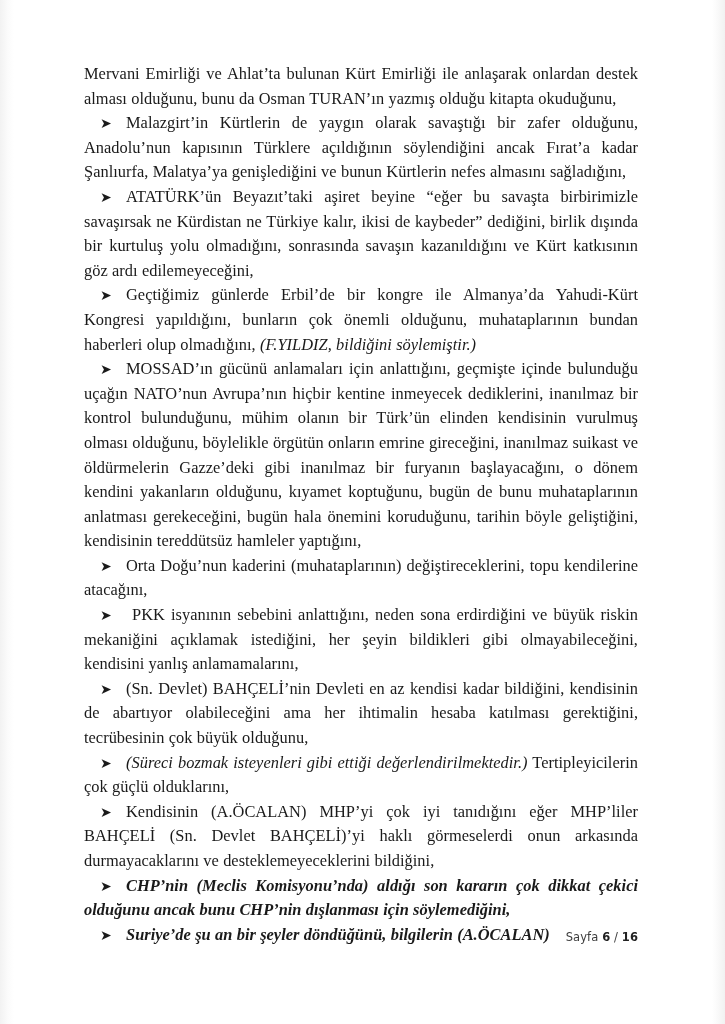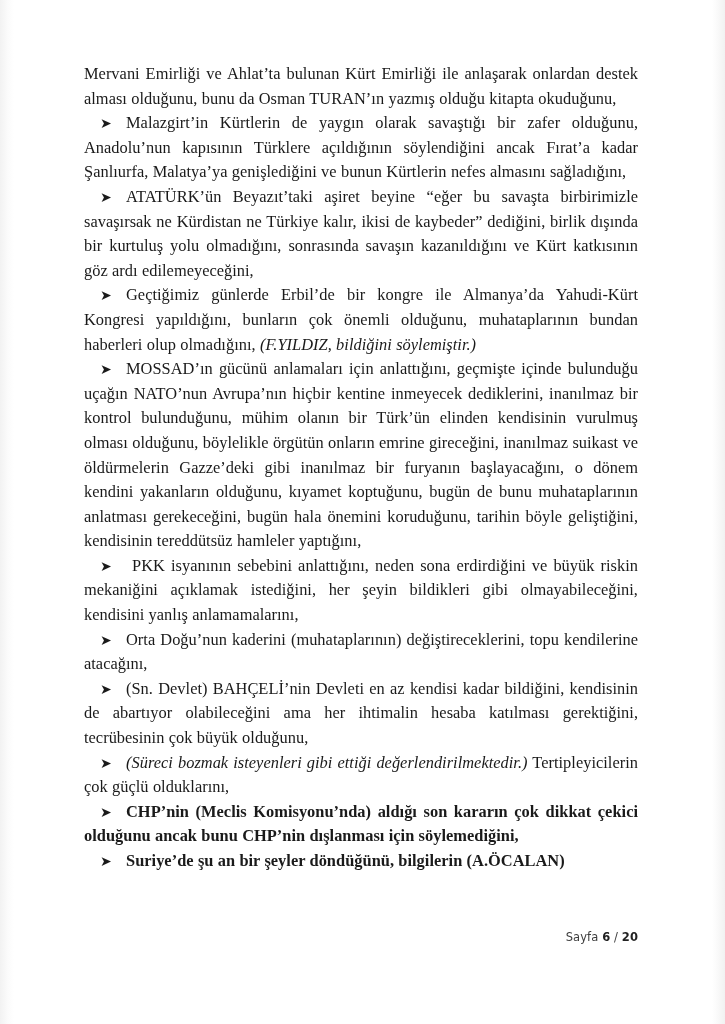--- a/index.html
+++ b/index.html
@@ -77,20 +77,21 @@
     vertical-align: baseline;
     font-family: "DejaVu Sans", sans-serif;
     color: #1a1a1a;
   }
   .para .ital {
     font-style: italic;
     font-family: Liberation Serif, serif;
   }
   .para.bold {
     font-weight: bold;
+    font-style: italic;
   }
   .para.bold .marker {
     font-weight: normal;
   }
 
   
   .page-footer {
     position: absolute;
     left: 84px;
     top: 930px;
@@ -117,28 +118,29 @@
   <div class="edge-left"></div>
   <div class="edge-right"></div>
 
   <div class="text-column">
 
   <p class="para flush"><span>Mervani Emirliği ve Ahlat’ta bulunan Kürt Emirliği ile anlaşarak onlardan destek alması olduğunu, bunu da Osman TURAN’ın yazmış olduğu kitapta okuduğunu,</span></p>
       <p class="para bulleted"><span class="marker">➤</span><span>Malazgirt’in Kürtlerin de yaygın olarak savaştığı bir zafer olduğunu, Anadolu’nun kapısının Türklere açıldığının söylendiğini ancak Fırat’a kadar Şanlıurfa, Malatya’ya genişlediğini ve bunun Kürtlerin nefes almasını sağladığını,</span></p>
       <p class="para bulleted"><span class="marker">➤</span><span>ATATÜRK’ün Beyazıt’taki aşiret beyine “eğer bu savaşta birbirimizle savaşırsak ne Kürdistan ne Türkiye kalır, ikisi de kaybeder” dediğini, birlik dışında bir kurtuluş yolu olmadığını, sonrasında savaşın kazanıldığını ve Kürt katkısının göz ardı edilemeyeceğini,</span></p>
       <p class="para bulleted"><span class="marker">➤</span><span>Geçtiğimiz günlerde Erbil’de bir kongre ile Almanya’da Yahudi-Kürt Kongresi yapıldığını, bunların çok önemli olduğunu, muhataplarının bundan haberleri olup olmadığını, </span><span class="ital">(F.YILDIZ, bildiğini söylemiştir.)</span></p>
       <p class="para bulleted"><span class="marker">➤</span><span>MOSSAD’ın gücünü anlamaları için anlattığını, geçmişte içinde bulunduğu uçağın NATO’nun Avrupa’nın hiçbir kentine inmeyecek dediklerini, inanılmaz bir kontrol bulunduğunu, mühim olanın bir Türk’ün elinden kendisinin vurulmuş olması olduğunu, böylelikle örgütün onların emrine gireceğini, inanılmaz suikast ve öldürmelerin Gazze’deki gibi inanılmaz bir furyanın başlayacağını, o dönem kendini yakanların olduğunu, kıyamet koptuğunu, bugün de bunu muhataplarının anlatması gerekeceğini, bugün  hala önemini koruduğunu, tarihin böyle geliştiğini, kendisinin tereddütsüz hamleler yaptığını,</span></p>
+      <p class="para bulleted"><span class="marker">➤</span><span>Orta Doğu’nun kaderini (muhataplarının) değiştireceklerini, topu kendilerine atacağını,</span></p>
       <p class="para bulleted"><span class="marker">➤</span><span> PKK isyanının sebebini anlattığını, neden sona erdirdiğini ve büyük riskin mekaniğini açıklamak istediğini, her şeyin bildikleri gibi olmayabileceğini, kendisini yanlış anlamamalarını,</span></p>
-      <p class="para bulleted"><span class="marker">➤</span><span>Orta Doğu’nun kaderini (muhataplarının) değiştireceklerini, topu kendilerine atacağını,</span></p>
       <p class="para bulleted"><span class="marker">➤</span><span>(Sn. Devlet) BAHÇELİ’nin Devleti en az kendisi kadar bildiğini, kendisinin de abartıyor olabileceğini ama her ihtimalin hesaba katılması gerektiğini, tecrübesinin çok büyük olduğunu,</span></p>
       <p class="para bulleted"><span class="marker">➤</span><span class="ital">(Süreci bozmak isteyenleri gibi ettiği değerlendirilmektedir.)</span><span> Tertipleyicilerin çok güçlü olduklarını,</span></p>
+      <p class="para bulleted"><span class="marker">➤</span><span>Kendisinin (A.ÖCALAN) MHP’yi çok iyi tanıdığını eğer MHP’liler BAHÇELİ (Sn. Devlet BAHÇELİ)’yi haklı görmeselerdi onun arkasında durmayacaklarını ve desteklemeyeceklerini bildiğini,</span></p>
       <p class="para bulleted bold"><span class="marker">➤</span><span>CHP’nin (Meclis Komisyonu’nda) aldığı son kararın çok dikkat çekici olduğunu ancak bunu CHP’nin dışlanması için söylemediğini,</span></p>
       <p class="para bulleted bold"><span class="marker">➤</span><span>Suriye’de şu an bir şeyler döndüğünü, bilgilerin (A.ÖCALAN)</span></p>
     </div>
 
   <div class="page-footer">
     <span>Sayfa</span>
     <span class="num">6</span>
     <span class="sep">/</span>
-    <span class="num">20</span>
+    <span class="num">16</span>
   </div>
 
 </div>
 
 </body></html>

